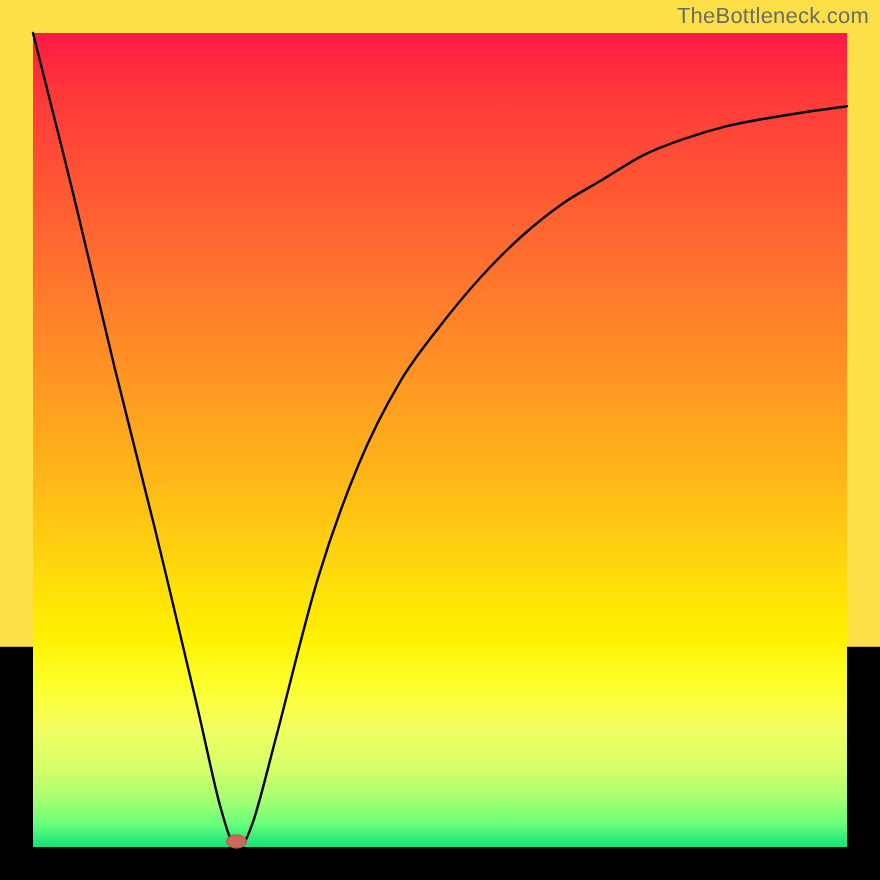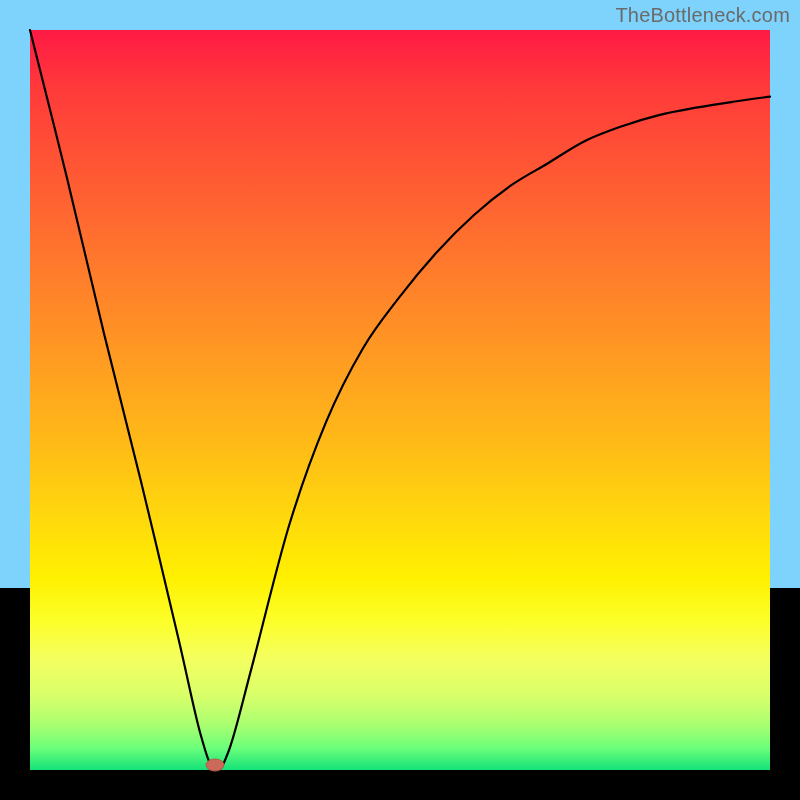--- a/index.html
+++ b/index.html
@@ -1,21 +1,21 @@
 <!DOCTYPE html>
 <html><head>
 <meta charset="utf-8">
 <style>
   * { margin: 0; padding: 0; box-sizing: border-box; }
   html, body { width: 800px; height: 800px; overflow: hidden; background: #000; }
   .stage {
     position: relative;
     width: 800px;
     height: 588px;
-    background: #7dd3fc;
+    background: #fde047;
   }
   .plot-area {
     position: absolute;
     left: 30px;
     top: 30px;
     width: 740px;
     height: 740px;
     
     background: linear-gradient(
       to bottom,

